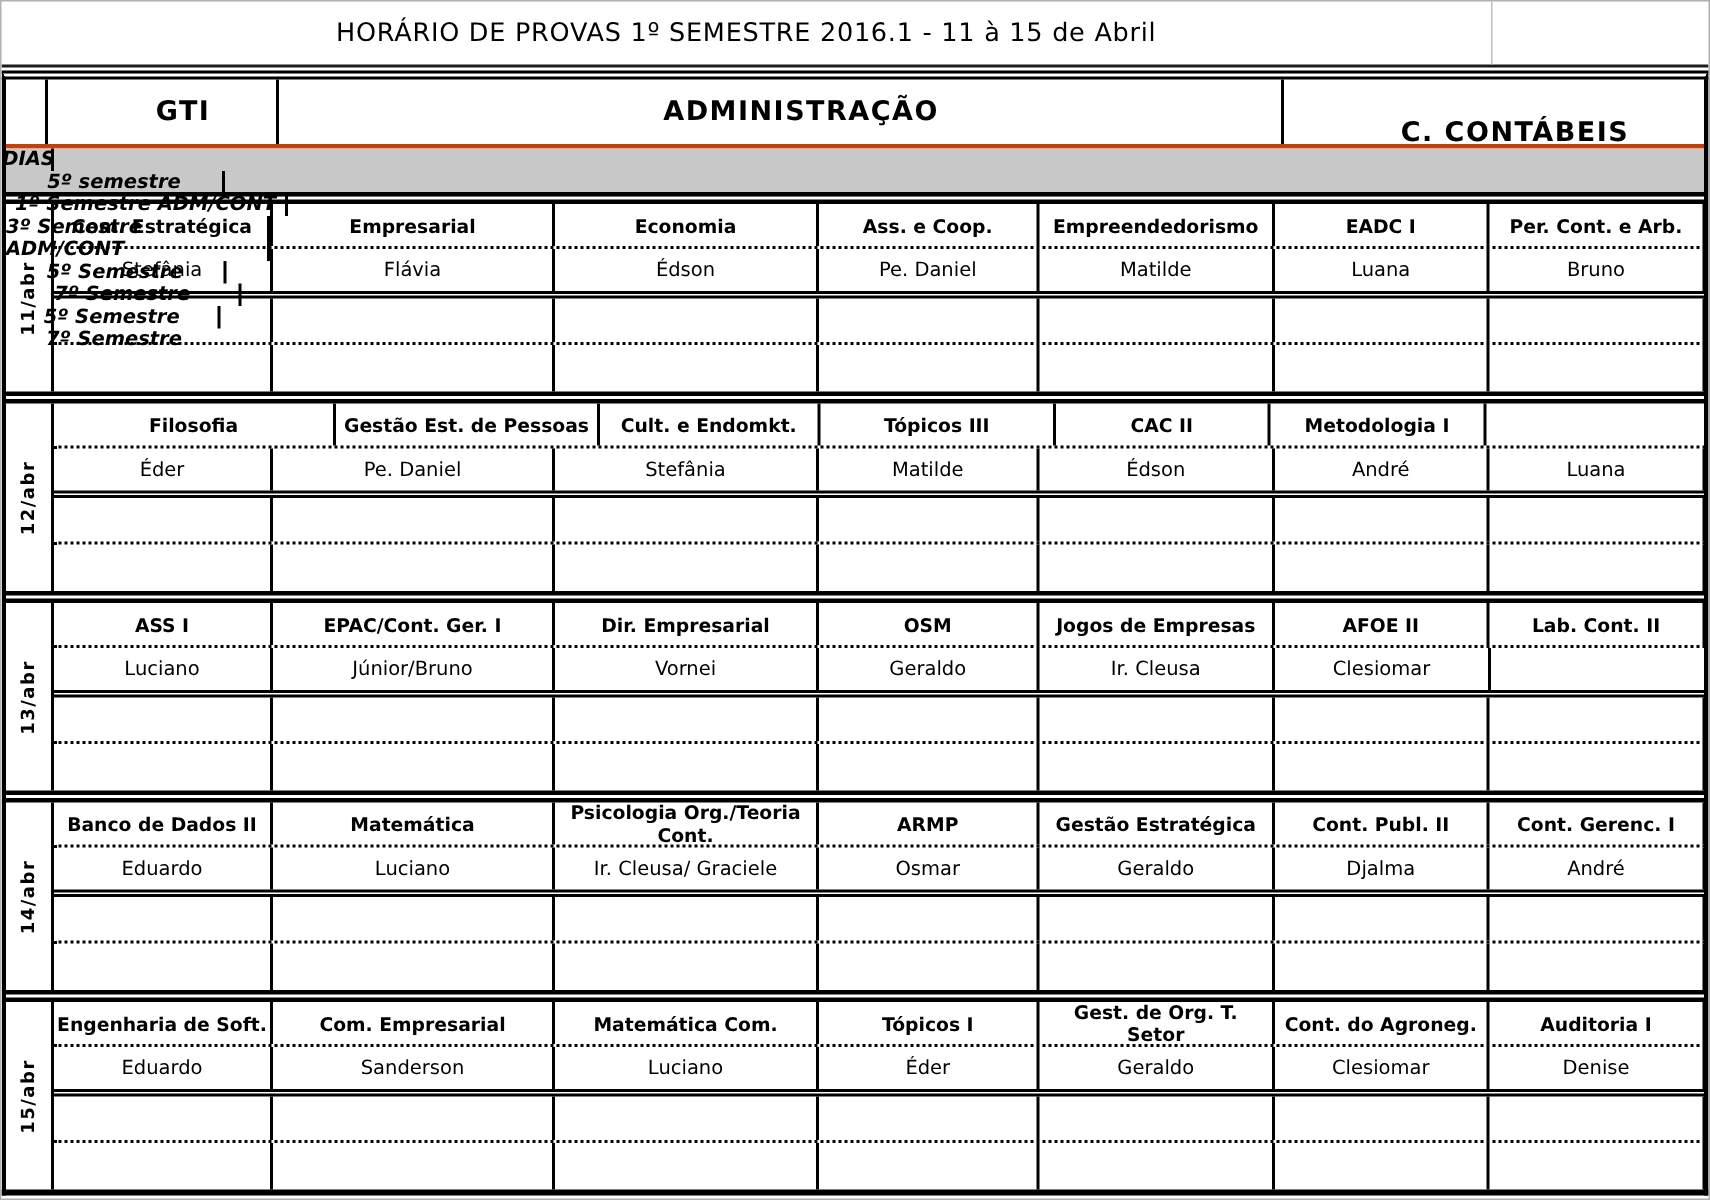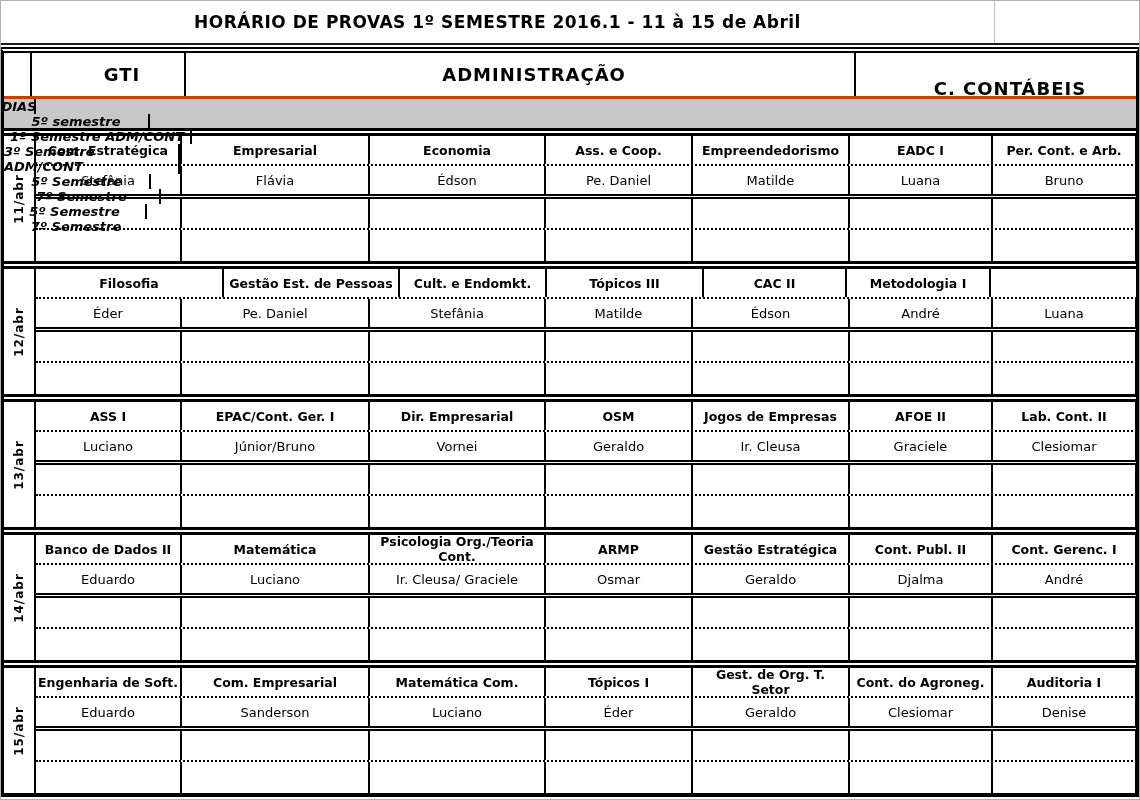--- a/index.html
+++ b/index.html
@@ -6,21 +6,21 @@
   .page{
     width:1140px;height:800px;box-sizing:border-box;
     border:1px solid #b0b0b0;background:#ffffff;color:#000;
     font-family:"DejaVu Sans", sans-serif;overflow:hidden;
   }
   
   .title-band{height:44px;display:flex;border-bottom:2px solid #1c1c1c;box-sizing:border-box;}
   .title-cell{
     width:994px;display:flex;align-items:center;justify-content:center;
     border-right:1px solid #bdbdbd;box-sizing:border-box;
-    font-weight:bold;font-size:17px;letter-spacing:.5px;
+    font-weight:normal;font-size:17px;letter-spacing:.5px;
   }
   .title-corner{flex:1;}
   
   .table-wrap{
     margin-top:2px;width:1138px;box-sizing:border-box;
     border:3px solid #000;border-top:6px double #000;border-bottom:4px solid #000;
   }
   .hrow1{display:flex;height:46px;border-bottom:3px solid #c2410c;box-sizing:border-box;gap:28px;}
   .hcell{
     display:flex;align-items:center;justify-content:center;
@@ -191,21 +191,20 @@
               <div class="cell c4">Jogos de Empresas</div>
               <div class="cell c5">AFOE II</div>
               <div class="cell c6">Lab. Cont. II</div>
             </div>
             <div class="row row-teacher">
               <div class="cell c0">Luciano</div>
               <div class="cell c1">Júnior/Bruno</div>
               <div class="cell c2">Vornei</div>
               <div class="cell c3">Geraldo</div>
               <div class="cell c4">Ir. Cleusa</div>
-              <div class="cell c5">Graciele</div>
               <div class="cell c6">Clesiomar</div>
             </div>
             <div class="row row-empty1">
               <div class="cell c0"></div>
               <div class="cell c1"></div>
               <div class="cell c2"></div>
               <div class="cell c3"></div>
               <div class="cell c4"></div>
               <div class="cell c5"></div>
               <div class="cell c6"></div>

